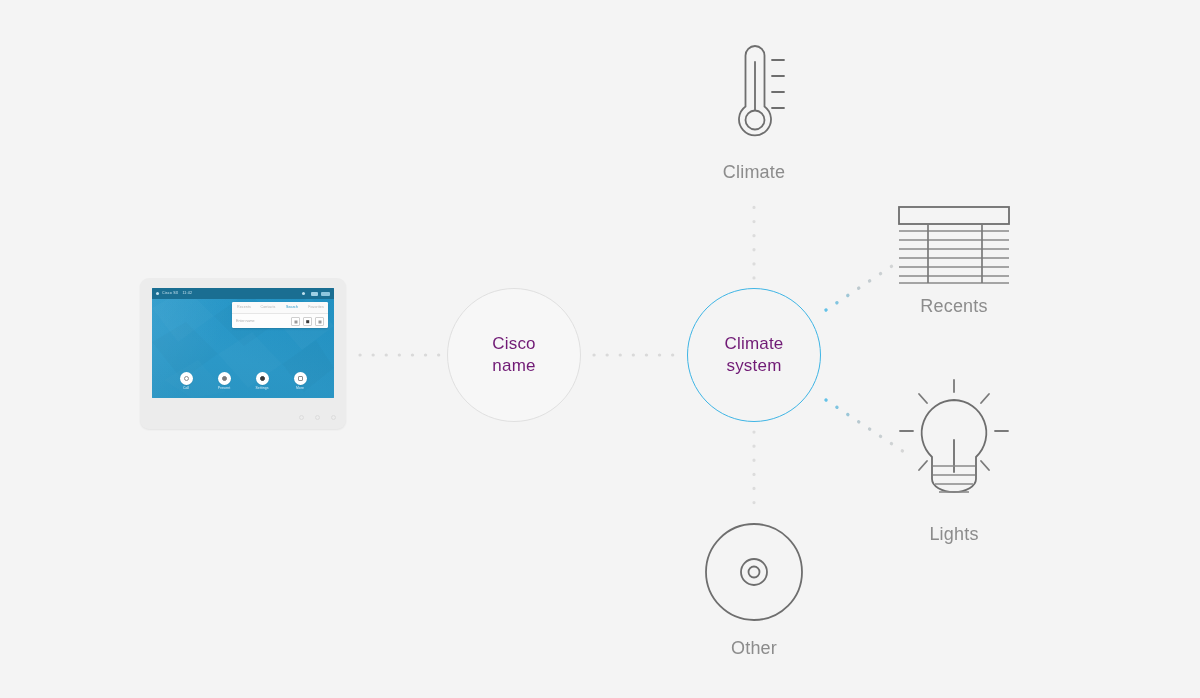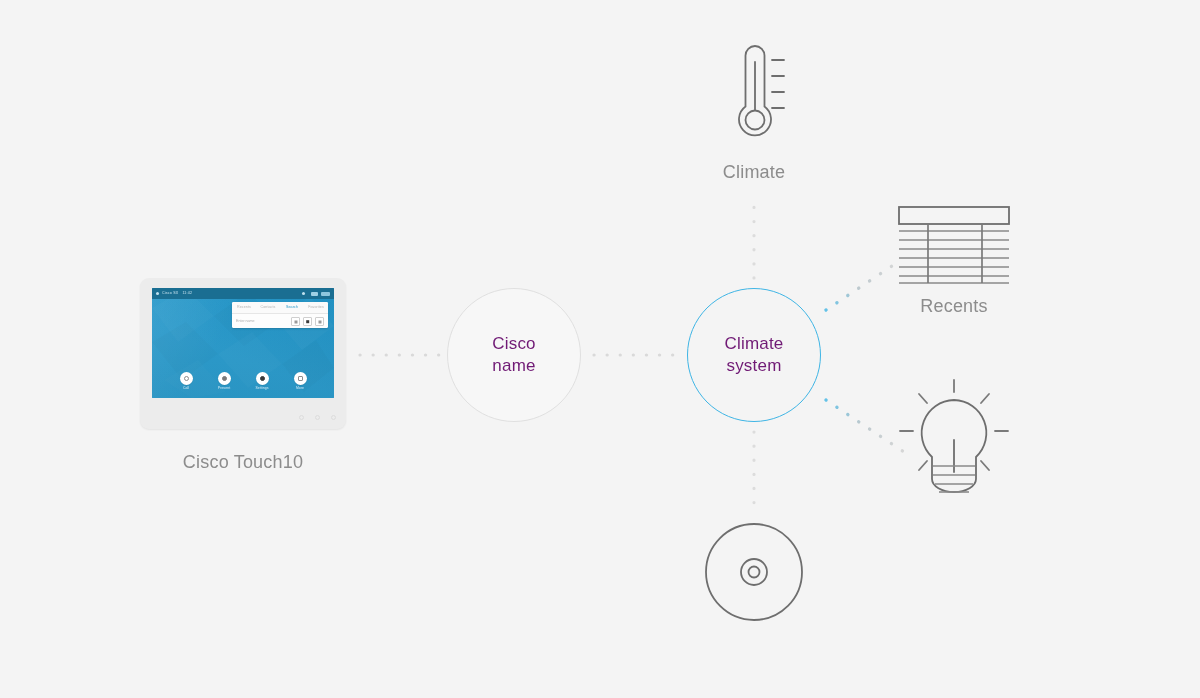--- a/index.html
+++ b/index.html
@@ -364,21 +364,20 @@
       </div>
 
       <div id="bezel-controls">
         <div class="bezel-dot"></div>
         <div class="bezel-dot"></div>
         <div class="bezel-dot"></div>
       </div>
     </div>
   </div>
 
-  <div class="node-label" style="left:143px; top:452px; width:200px;">Cisco Touch10</div>
 
   <div class="hub" id="codec-circle">
     <div class="hub-text">
       <span>Cisco</span>
       <span>name</span>
     </div>
   </div>
 
   <div class="hub" id="control-circle">
     <div class="hub-text">
@@ -438,24 +437,26 @@
         <line x1="56" y1="2" x2="56" y2="14"></line>
         <line x1="21" y1="16" x2="29" y2="25"></line>
         <line x1="91" y1="16" x2="83" y2="25"></line>
         <line x1="2" y1="53" x2="15" y2="53"></line>
         <line x1="110" y1="53" x2="97" y2="53"></line>
         <line x1="21" y1="92" x2="29" y2="83"></line>
         <line x1="91" y1="92" x2="83" y2="83"></line>
       </g>
     </svg>
   </div>
+  <div class="node-label" style="left:854px; top:524px; width:200px;">Lights</div>
 
   <div class="icon-box" style="left:704px; top:522px; width:100px; height:100px;">
     <svg width="100" height="100" viewBox="0 0 100 100">
       <g fill="none" stroke="#6e6e6e" stroke-width="1.8">
         <circle cx="50" cy="50" r="48"></circle>
         <circle cx="50" cy="50" r="13"></circle>
         <circle cx="50" cy="50" r="5.5"></circle>
       </g>
     </svg>
   </div>
+  <div class="node-label" style="left:654px; top:638px; width:200px;">Other</div>
 
 </div>
 
 </body></html>

